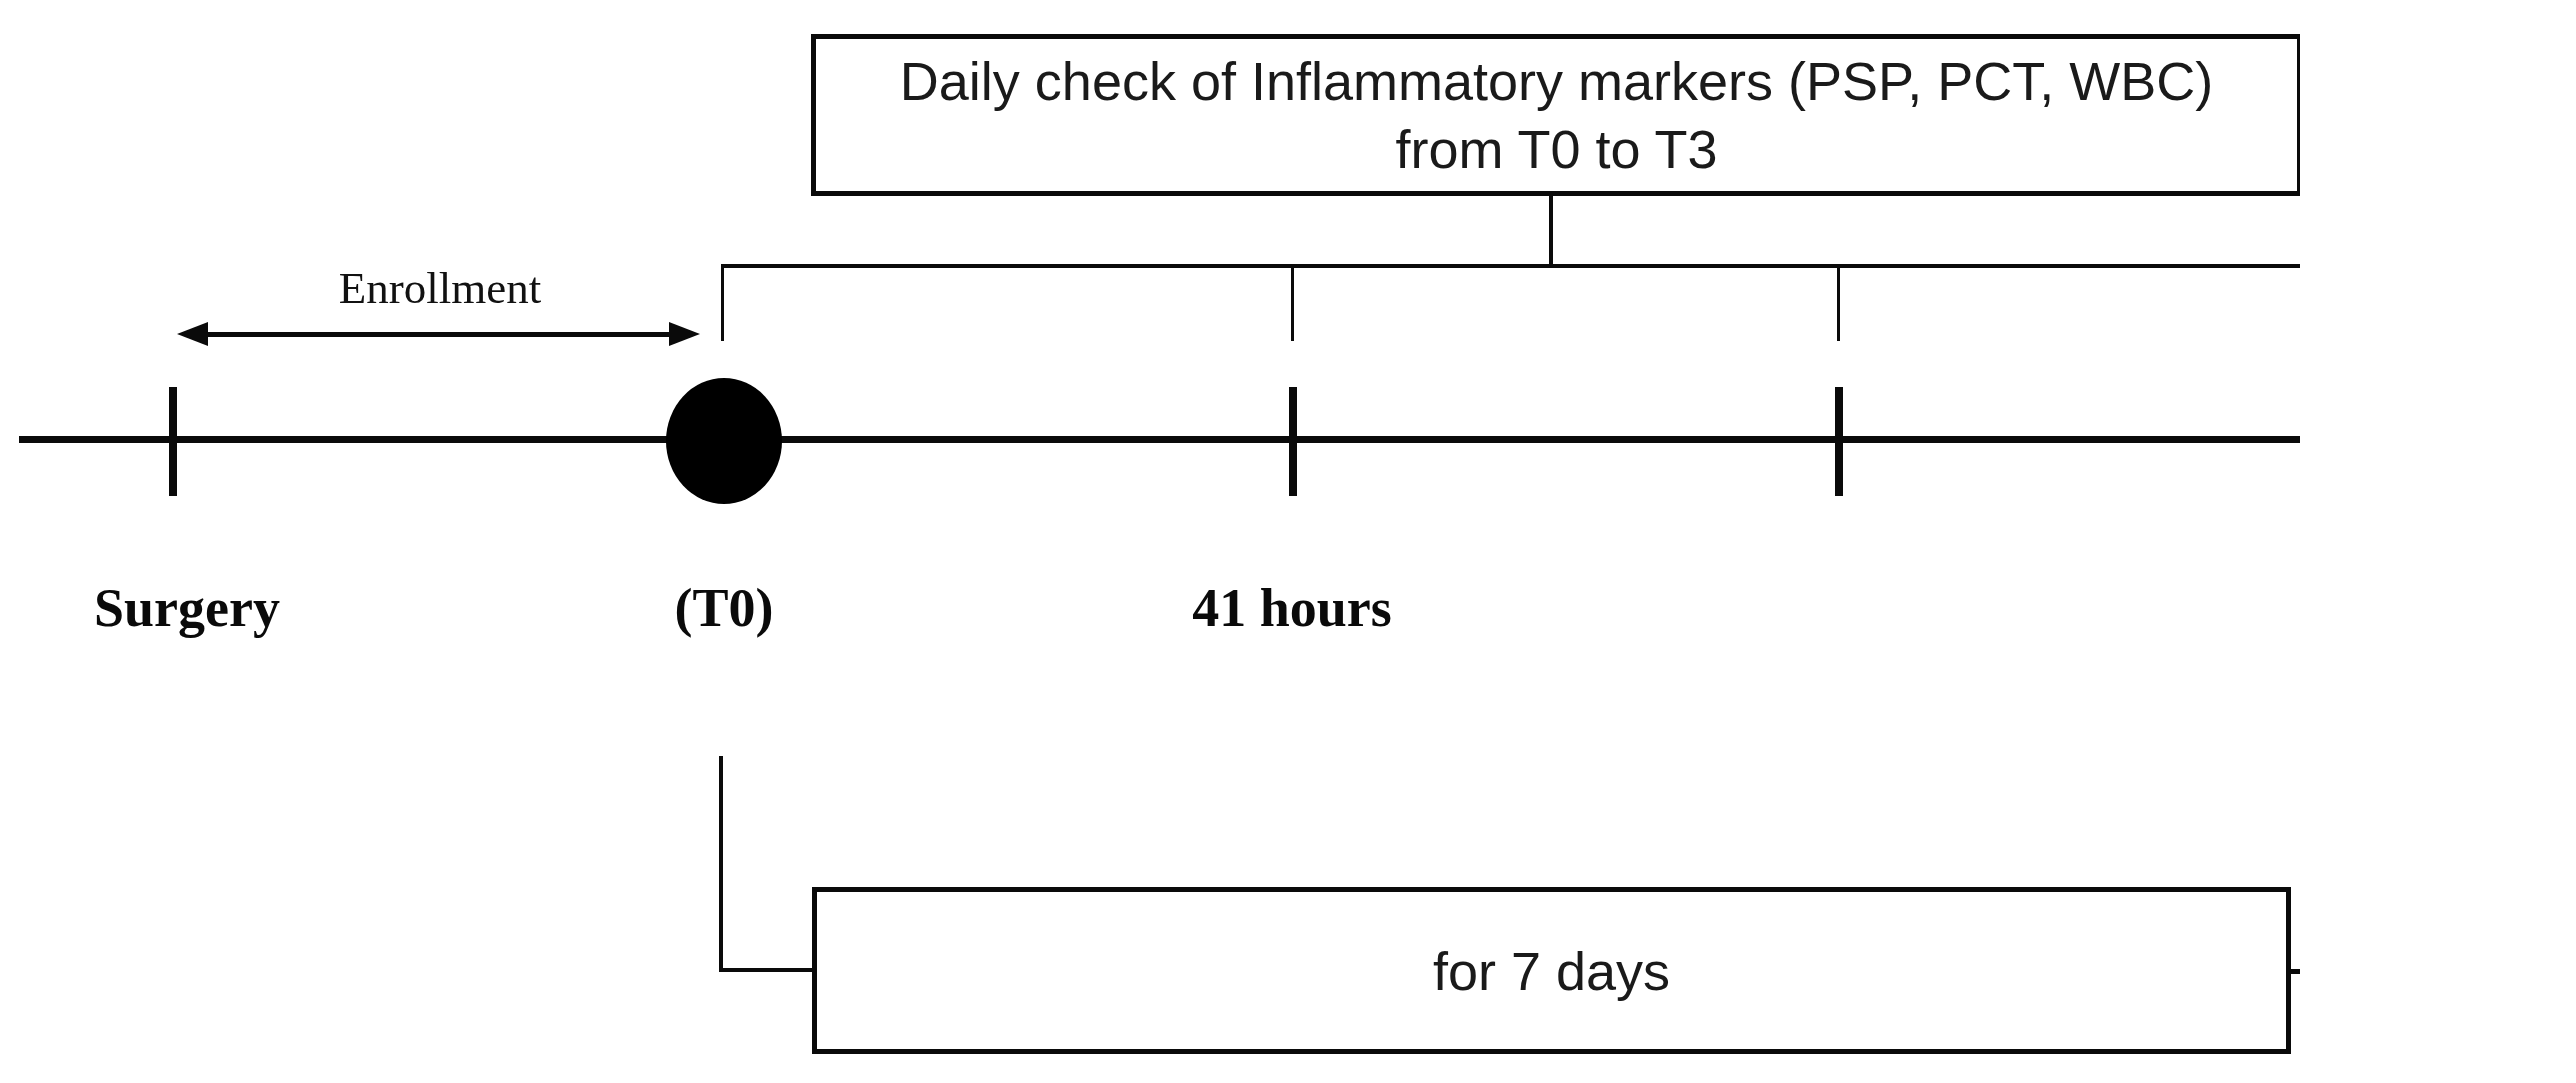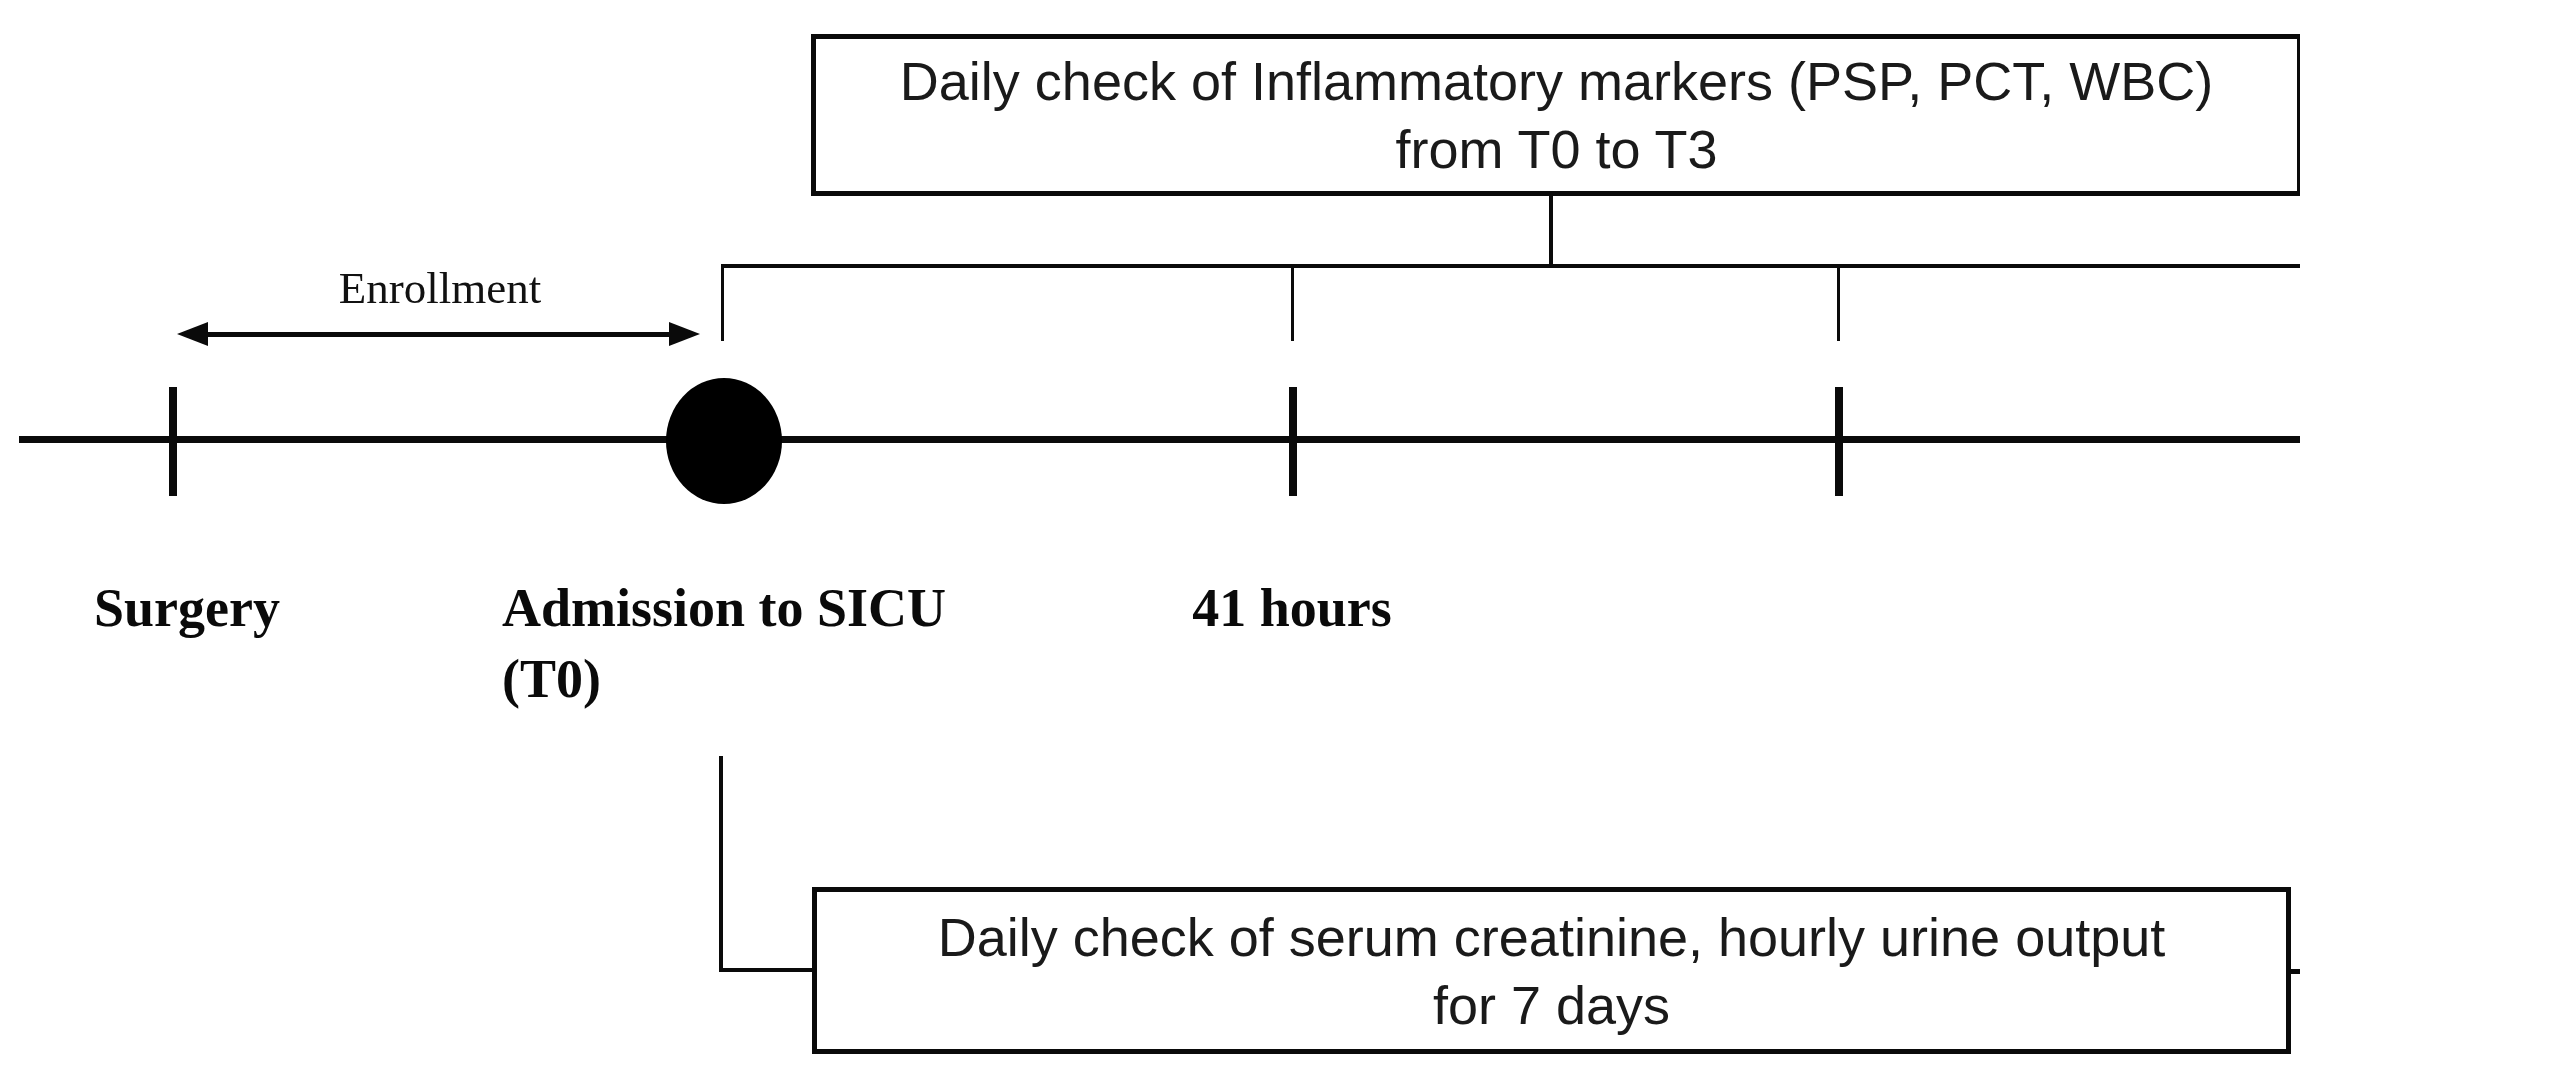--- a/index.html
+++ b/index.html
@@ -157,34 +157,32 @@
   <div class="t0-dot"></div>
   <div class="vline tick tick-t1"></div>
   <div class="vline tick tick-t2"></div>
   <div class="vline tick tick-t3"></div>
 
   <div class="tl-label lbl-surgery">
     <span>Surgery</span>
     <span class="sub"></span>
   </div>
   <div class="tl-label lbl-t0">
-    <span>Admission to SICU</span>
     <span class="sub">(T0)</span>
   </div>
   <div class="tl-label lbl-t1">
     <span>41 hours</span>
   </div>
   <div class="tl-label lbl-t3">
   </div>
 
   <div class="vline elbow-v"></div>
   <div class="hline elbow-h"></div>
 
   <div class="info-box box-bottom">
-    <span>Daily check of serum creatinine, hourly urine output</span>
     <span>for 7 days</span>
   </div>
 
   <div class="hline exit-shaft"></div>
   <div class="ah exit-head"></div>
 
 </div>
 
 
 </body></html>

